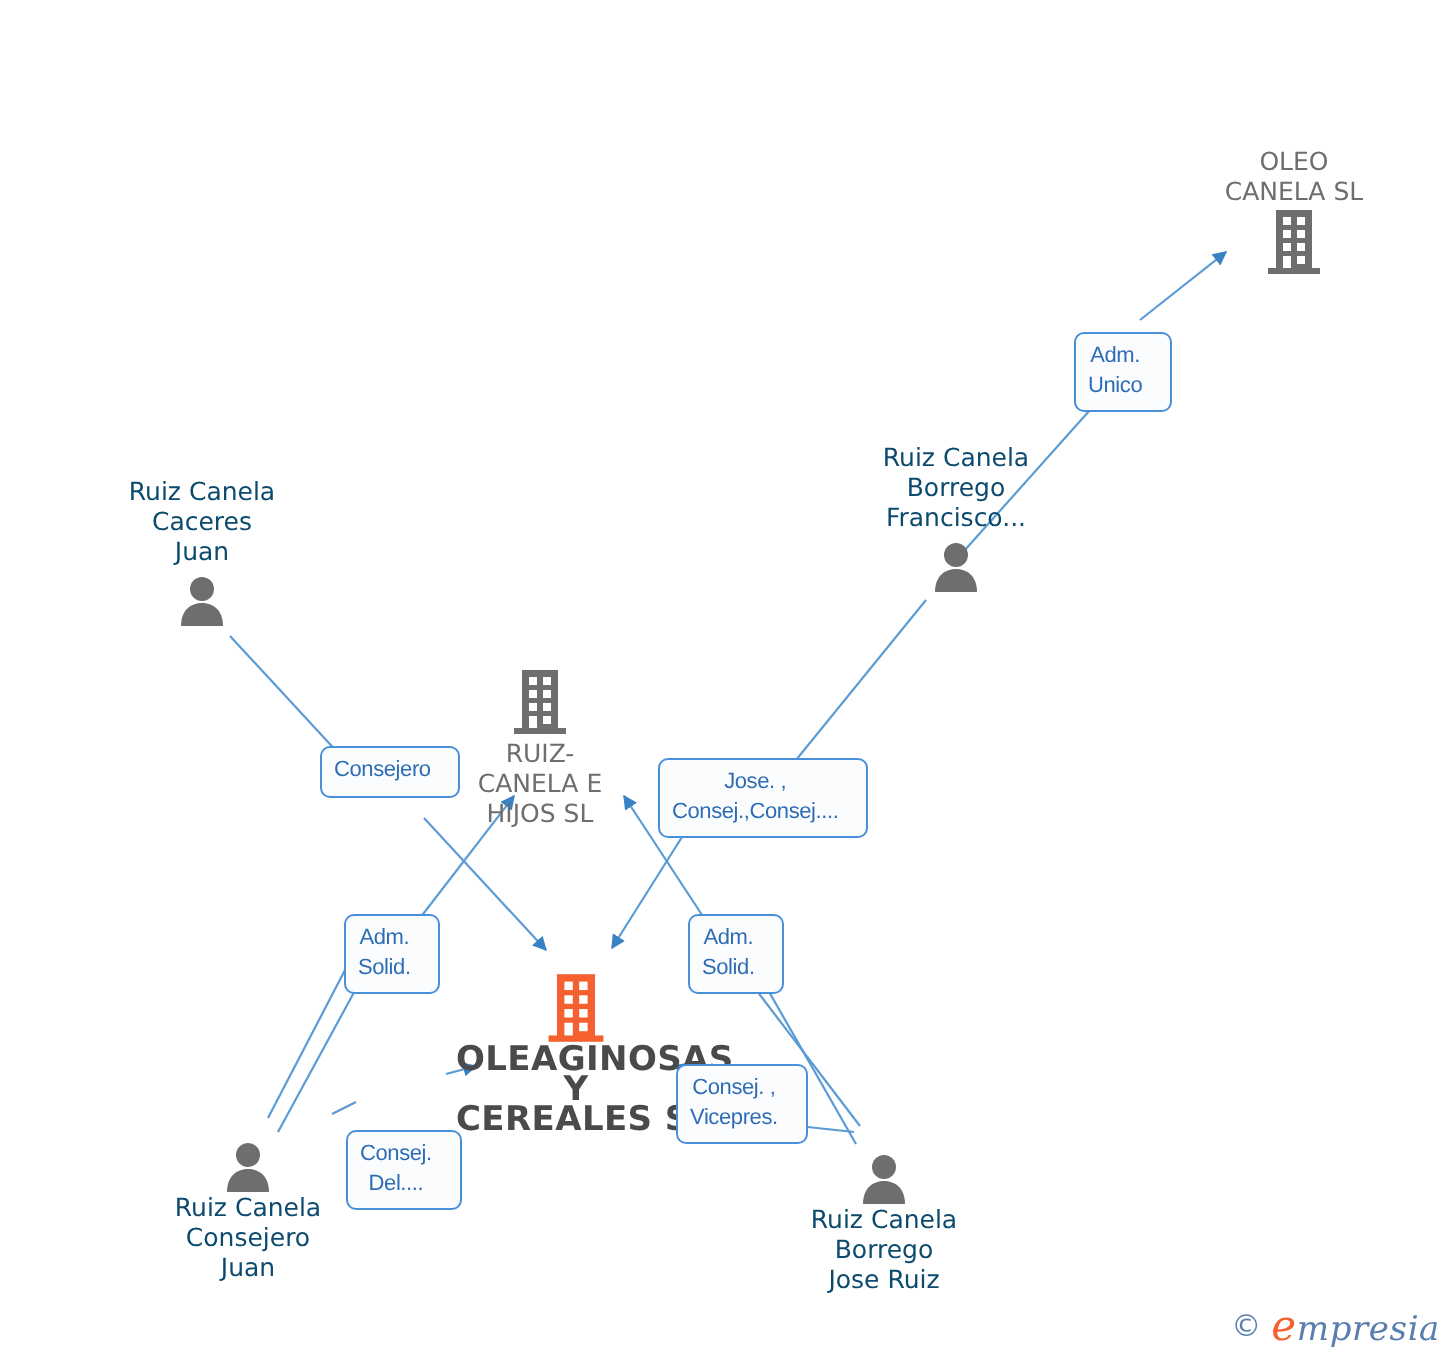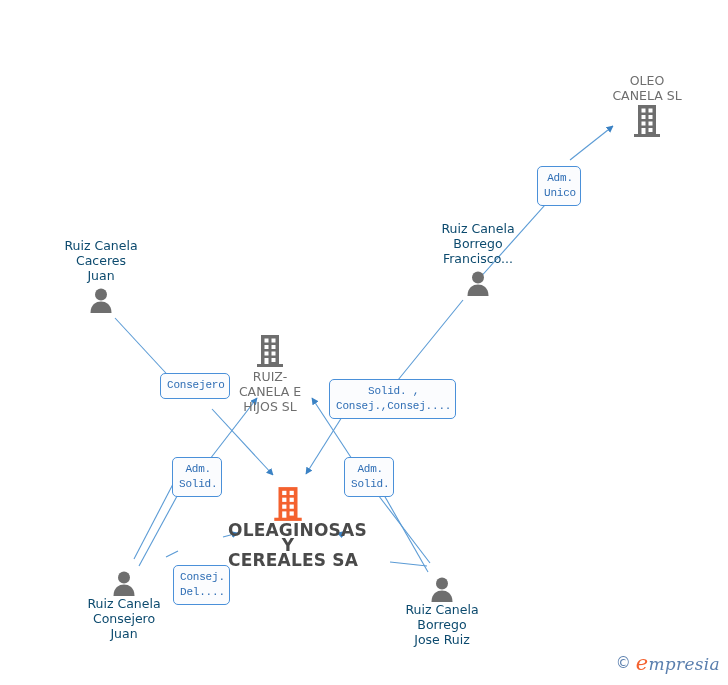--- a/index.html
+++ b/index.html
@@ -61,23 +61,23 @@
   .rolebox {
     position: absolute;
     box-sizing: border-box;
     border: 1.3px solid #4a90d9;
     border-radius: 5px;
     background: #fbfcfe;
     color: #2e6db4;
     font-size: 11px;
     line-height: 14.5px;
     text-align: center;
-    padding: 4px 4px 5px 6px;
+    padding: 4px 14px 5px 6px;
     white-space: nowrap;
-    font-family: Liberation Mono, monospace;
+    font-family: Liberation Sans, sans-serif;
     letter-spacing: -.2px;
   }
   .rolebox .ln { display: block; }
 
   
   #watermark {
     position: absolute;
     right: 8px;
     bottom: 10px;
     display: flex;
@@ -252,21 +252,21 @@
     <div class="label">Borrego</div>
     <div class="label">Jose Ruiz</div>
   </div>
 
   <div class="rolebox" style="left:537px; top:166px;">
     <span class="ln">Adm.</span>
     <span class="ln">Unico</span>
   </div>
 
   <div class="rolebox" style="left:329px; top:379px;">
-    <span class="ln">Solid. ,</span>
+    <span class="ln">Jose. ,</span>
     <span class="ln">Consej.,Consej....</span>
   </div>
 
   <div class="rolebox" style="left:160px; top:373px;">
     <span class="ln">Consejero</span>
   </div>
 
   <div class="rolebox" style="left:172px; top:457px;">
     <span class="ln">Adm.</span>
     <span class="ln">Solid.</span>
@@ -275,19 +275,23 @@
   <div class="rolebox" style="left:344px; top:457px;">
     <span class="ln">Adm.</span>
     <span class="ln">Solid.</span>
   </div>
 
   <div class="rolebox" style="left:173px; top:529px;margin-top:36px;">
     <span class="ln">Consej.</span>
     <span class="ln">Del....</span>
   </div>
 
+  <div class="rolebox" style="left:338px; top:532px;">
+    <span class="ln">Consej. ,</span>
+    <span class="ln">Vicepres.</span>
+  </div>
 
   <div id="watermark">
     <span class="cmark">©</span>
     <span class="wordmark"><span class="e">e</span><span>mpresia</span></span>
   </div>
 
 </div>
 
 </body></html>

